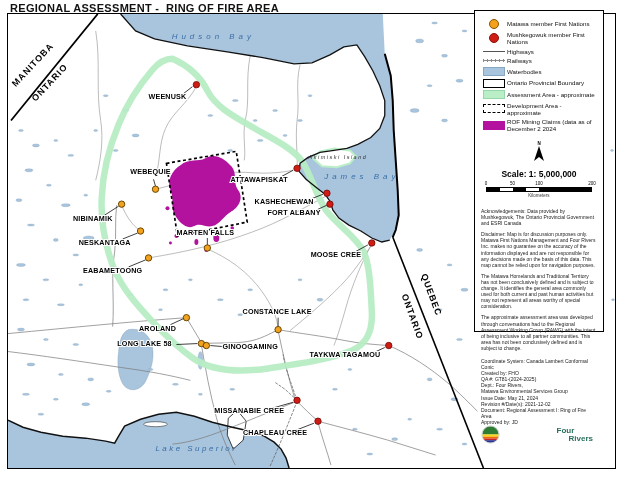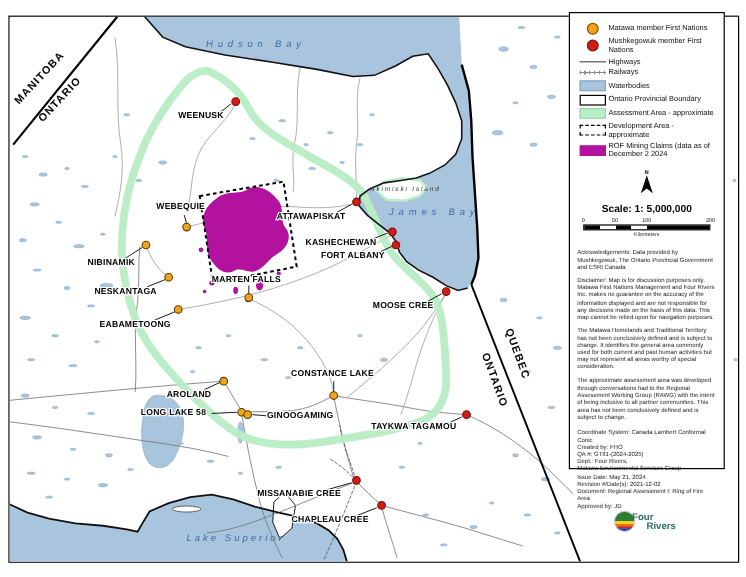--- a/index.html
+++ b/index.html
@@ -5,21 +5,21 @@
   html,body{margin:0;padding:0;background:#fff;}
   #stage{position:relative;width:622px;height:481px;background:#fff;overflow:hidden;
          font-family:"Liberation Sans",sans-serif;}
   #map-title{position:absolute;left:10px;top:2px;font-size:11px;font-weight:bold;
              letter-spacing:.3px;color:#111;white-space:pre;}
   #map-frame{position:absolute;left:7px;top:13px;width:609px;height:456px;
              border:1.5px solid #000;background:#fff;box-sizing:border-box;}
   #map-svg{position:absolute;left:0;top:0;width:100%;height:100%;}
 
   
-  #panel{position:absolute;left:474px;top:10px;width:130px;height:381px;
+  #panel{position:absolute;left:474px;top:10px;width:130px;height:322px;
          background:#fff;border:1px solid #000;box-sizing:border-box;
          padding:5px 6px 4px 6px;display:flex;flex-direction:column;}
   .legend-row{display:flex;align-items:center;margin:2.5px 0;}
   .swbox{flex:0 0 26px;width:26px;display:flex;justify-content:center;align-items:center;}
   .legend-label{font-size:6.2px;line-height:1.15;color:#111;}
   .sw-rect{width:22px;height:9px;box-sizing:border-box;}
   .dot-orange{width:8px;height:8px;border-radius:50%;background:#f2a31d;border:1.5px solid #8a5200;}
   .dot-red{width:8px;height:8px;border-radius:50%;background:#cf1d15;border:1.5px solid #8b120d;}
   .line-highway{width:22px;height:1px;background:#555;}
   .line-railway{width:22px;height:3px;background:
@@ -36,33 +36,34 @@
   #scale-wrap{width:106px;margin:2px auto 0 auto;position:relative;}
   #scale-ticks{position:relative;height:6px;font-size:4.5px;}
   #scale-ticks span{position:absolute;transform:translateX(-50%);}
   #scale-bar{height:5px;border:1px solid #000;box-sizing:border-box;
      background:linear-gradient(to right,#000 0 12.5%,#fff 12.5% 25%,#000 25% 37.5%,#fff 37.5% 50%,#000 50% 100%);}
   #scale-unit{font-size:4.5px;text-align:center;margin-top:1px;color:#333;}
   #notes{margin-top:10px;}
   #notes p{font-size:5px;line-height:1.22;margin:0 0 5px 0;color:#222;}
   #metadata{margin-top:2px;}
   #metadata div{font-size:5px;line-height:1.22;color:#222;}
-  #logo-row{margin-top:auto;display:flex;justify-content:center;align-items:center;padding-right:4px;}
+  #logo-row{margin-top:auto;display:flex;justify-content:space-between;align-items:center;padding-right:4px;}
   #logo-text{margin-left:-3px;line-height:.95;color:#2a6e5e;font-size:8px;font-weight:bold;}
   #logo-text .l2{margin-left:12px;display:block;}
 
   
   .water-label{font-style:italic;fill:#3a6ea8;}
   .comm-label{font-weight:bold;fill:#000;paint-order:stroke;stroke:#fff;stroke-width:2px;}
   .bound-label{font-weight:bold;fill:#000;letter-spacing:1px;}
 </style>
 </head>
 <body>
 
 <div id="stage">
+  <div id="map-title">REGIONAL ASSESSMENT -  RING OF FIRE AREA</div>
 
   <div id="map-frame">
     <svg id="map-svg" viewBox="7 13 609 456" preserveAspectRatio="none">
 
       <rect x="7" y="13" width="609" height="456" fill="#ffffff"></rect>
 
       <path fill="#a9c5dd" d="M120,13 L383,13 L385,53 L391,75 L393,100 L394,130 L396,160 L398,190 L399,215 L396,230 L390,240
            L382,242 L372,238 L361,231 L349,225 L339,218 L333,210 L330,201 L325,194 L316,187 L306,179
            L299,171 L300,163 L308,157 L320,152 L334,150 L347,148 L358,144 L371,137 L380,128 L385,115
            L385,100 L380,85 L373,70 L365,56 L357,44 L344,46 L330,54 L312,62 L294,63 L264,57 L227,51

